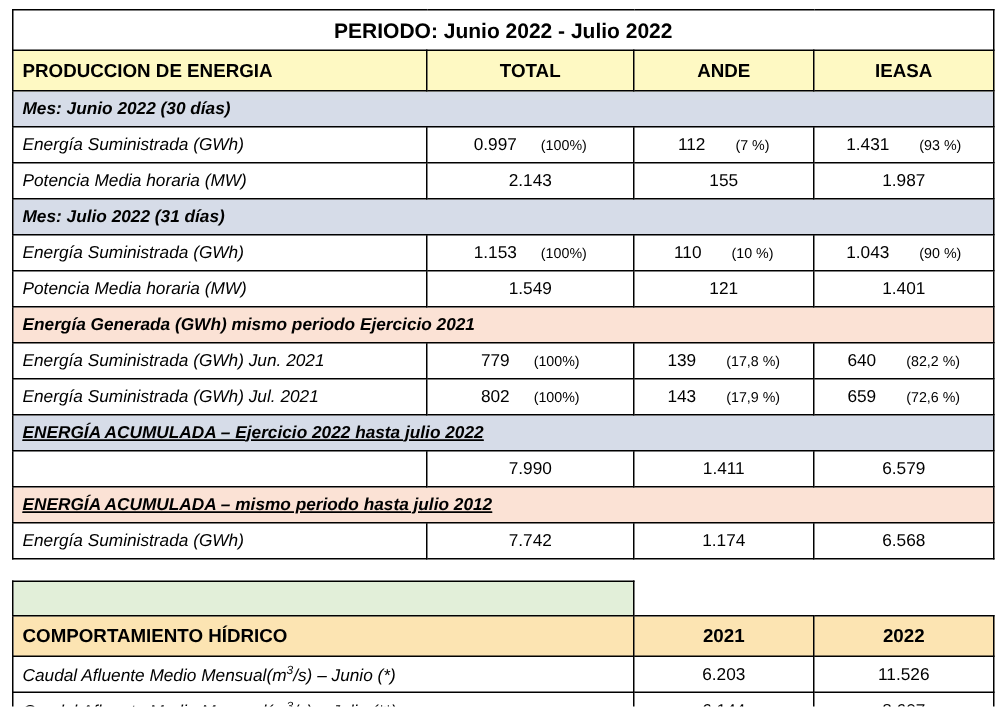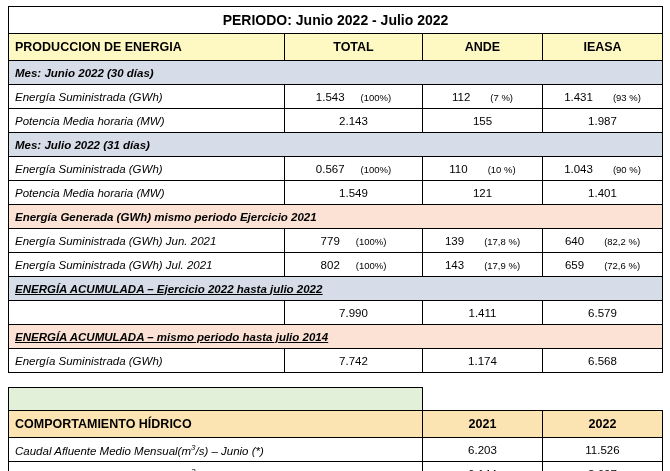--- a/index.html
+++ b/index.html
@@ -160,21 +160,21 @@
         <td colspan="4">
             <span class="cellpad">Mes: Junio 2022 (30 días)</span>
           </td>
       </tr>
       <tr class="data">
         <td>
             <span class="cellpad">Energía Suministrada (GWh)</span>
           </td>
         <td class="num">
             <span class="numwrap tot">
-              <span class="v">1.543</span>
+              <span class="v">0.997</span>
               <span class="p">(100%)</span>
             </span>
           </td>
         <td class="num">
             <span class="numwrap">
               <span class="v">112</span>
               <span class="p">(7 %)</span>
             </span>
           </td>
         <td class="num">
@@ -209,21 +209,21 @@
         <td colspan="4">
             <span class="cellpad">Mes: Julio 2022 (31 días)</span>
           </td>
       </tr>
       <tr class="data">
         <td>
             <span class="cellpad">Energía Suministrada (GWh)</span>
           </td>
         <td class="num">
             <span class="numwrap tot">
-              <span class="v">0.567</span>
+              <span class="v">1.153</span>
               <span class="p">(100%)</span>
             </span>
           </td>
         <td class="num">
             <span class="numwrap">
               <span class="v">110</span>
               <span class="p">(10 %)</span>
             </span>
           </td>
         <td class="num">
@@ -327,21 +327,21 @@
           </td>
         <td class="num">
             <span class="numwrap">
               <span class="v">6.579</span>
             </span>
           </td>
       </tr>
 
       <tr class="sec-peach sec-underline">
         <td colspan="4">
-            <span class="cellpad"><span>ENERGÍA ACUMULADA – mismo periodo hasta julio 2014</span></span>
+            <span class="cellpad"><span>ENERGÍA ACUMULADA – mismo periodo hasta julio 2012</span></span>
           </td>
       </tr>
       <tr class="data">
         <td>
             <span class="cellpad">Energía Suministrada (GWh)</span>
           </td>
         <td class="num">
             <span class="numwrap tot">
               <span class="v">7.742</span>
             </span>

